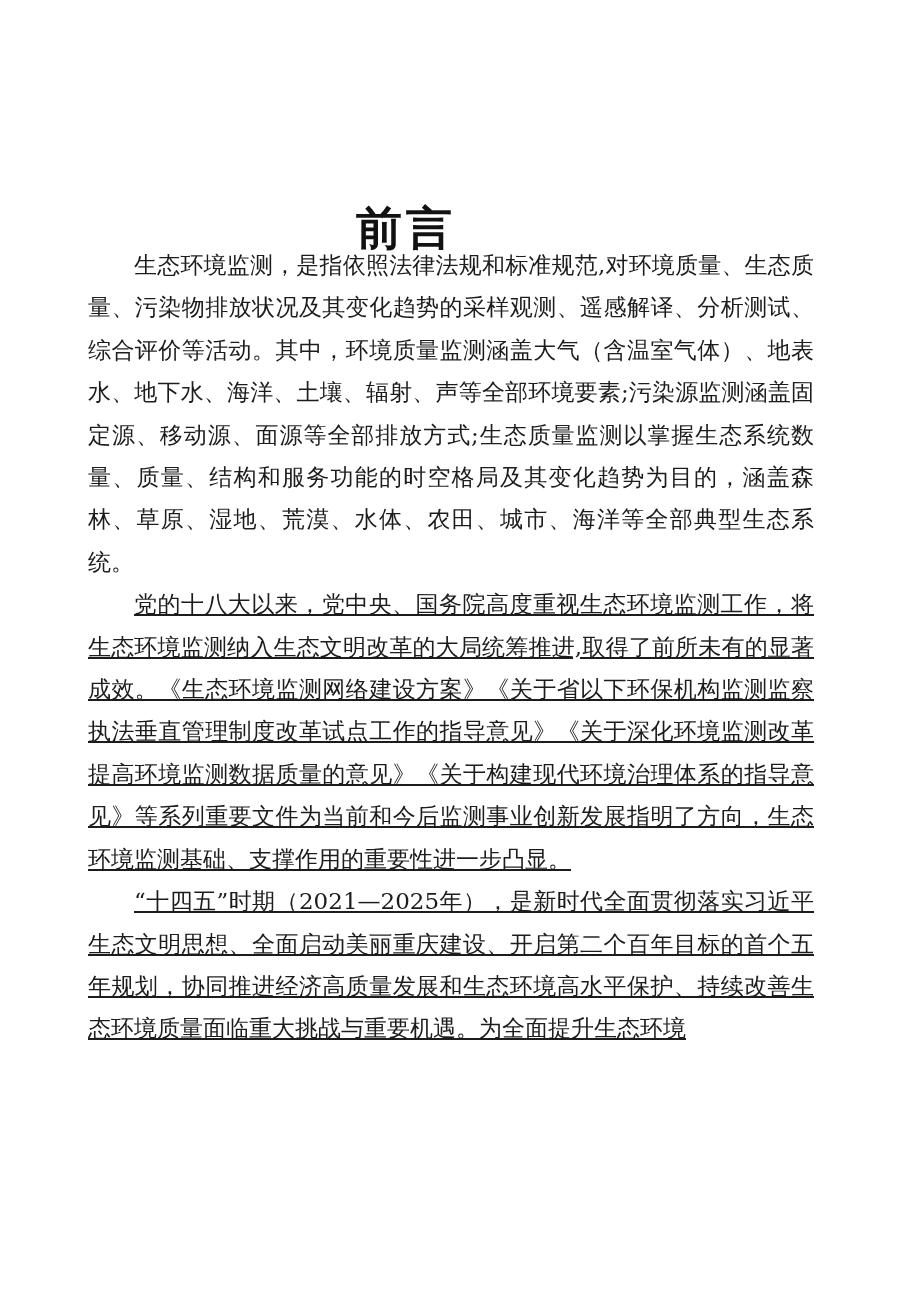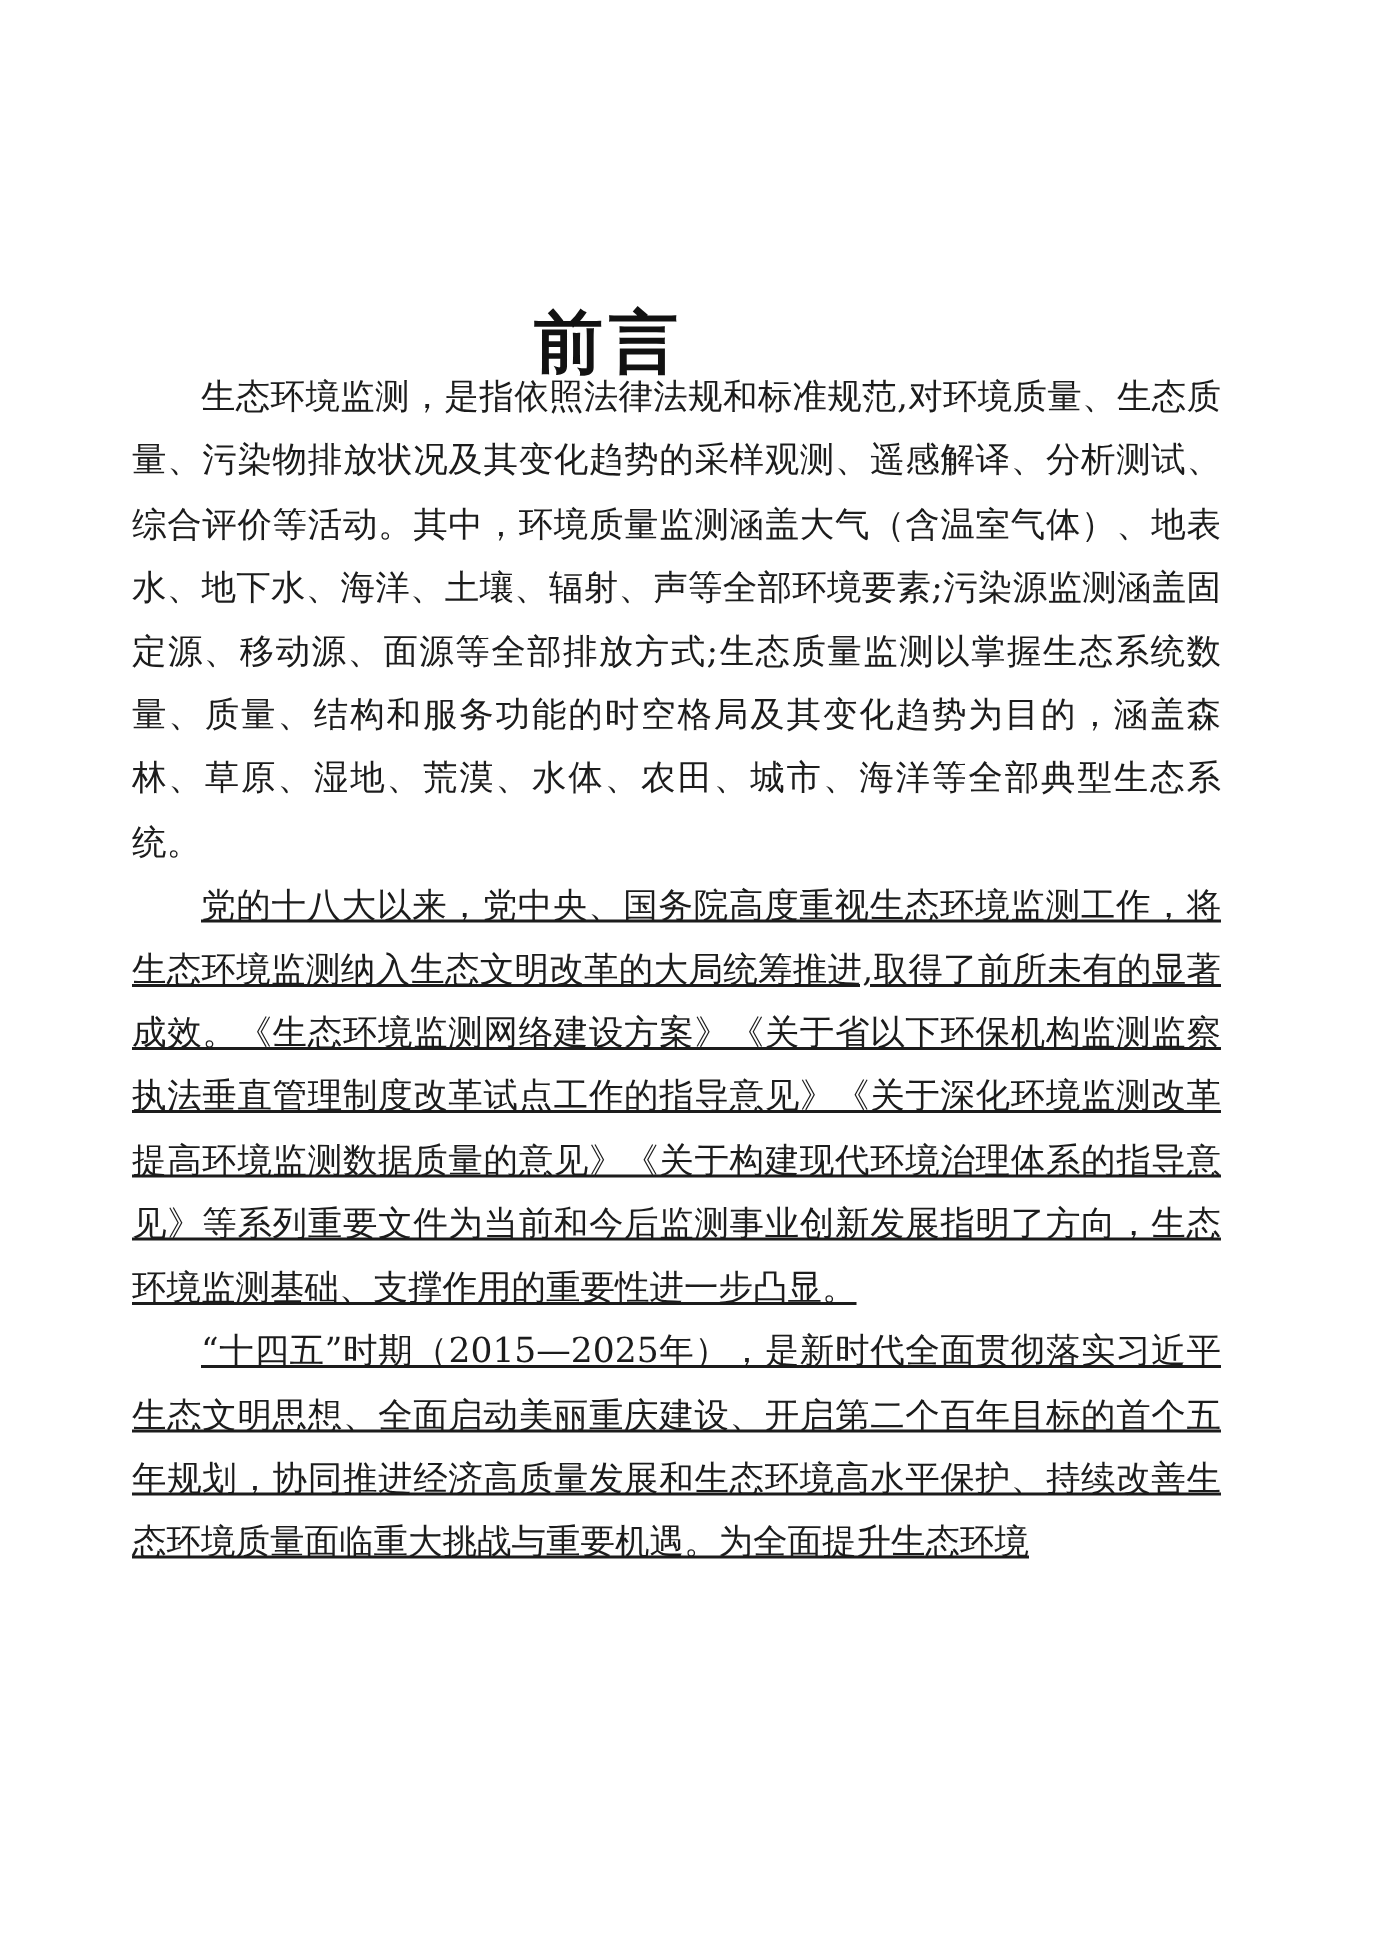--- a/index.html
+++ b/index.html
@@ -71,16 +71,16 @@
 </head>
 <body>
 
 <div class="page">
 
   <h1 class="page-title">前言</h1>
 
   <div class="body-text">
     <p class="para">生态环境监测，是指依照法律法规和标准规范,对环境质量、生态质量、污染物排放状况及其变化趋势的采样观测、遥感解译、分析测试、综合评价等活动。其中，环境质量监测涵盖大气（含温室气体）、地表水、地下水、海洋、土壤、辐射、声等全部环境要素;污染源监测涵盖固定源、移动源、面源等全部排放方式;生态质量监测以掌握生态系统数量、质量、结构和服务功能的时空格局及其变化趋势为目的，涵盖森林、草原、湿地、荒漠、水体、农田、城市、海洋等全部典型生态系统。</p>
     <p class="para">党的十八大以来，党中央、国务院高度重视生态环境监测工作，将生态环境监测纳入生态文明改革的大局统筹推进,取得了前所未有的显著成效。《生态环境监测网络建设方案》《关于省以下环保机构监测监察执法垂直管理制度改革试点工作的指导意见》《关于深化环境监测改革提高环境监测数据质量的意见》《关于构建现代环境治理体系的指导意见》等系列重要文件为当前和今后监测事业创新发展指明了方向，生态环境监测基础、支撑作用的重要性进一步凸显。</p>
-    <p class="para">“十四五”时期（2015—2025年），是新时代全面贯彻落实习近平生态文明思想、全面启动美丽重庆建设、开启第二个百年目标的首个五年规划，协同推进经济高质量发展和生态环境高水平保护、持续改善生态环境质量面临重大挑战与重要机遇。为全面提升生态环境</p>
+    <p class="para">“十四五”时期（2021—2025年），是新时代全面贯彻落实习近平生态文明思想、全面启动美丽重庆建设、开启第二个百年目标的首个五年规划，协同推进经济高质量发展和生态环境高水平保护、持续改善生态环境质量面临重大挑战与重要机遇。为全面提升生态环境</p>
   </div>
 
 </div>
 
 </body></html>

